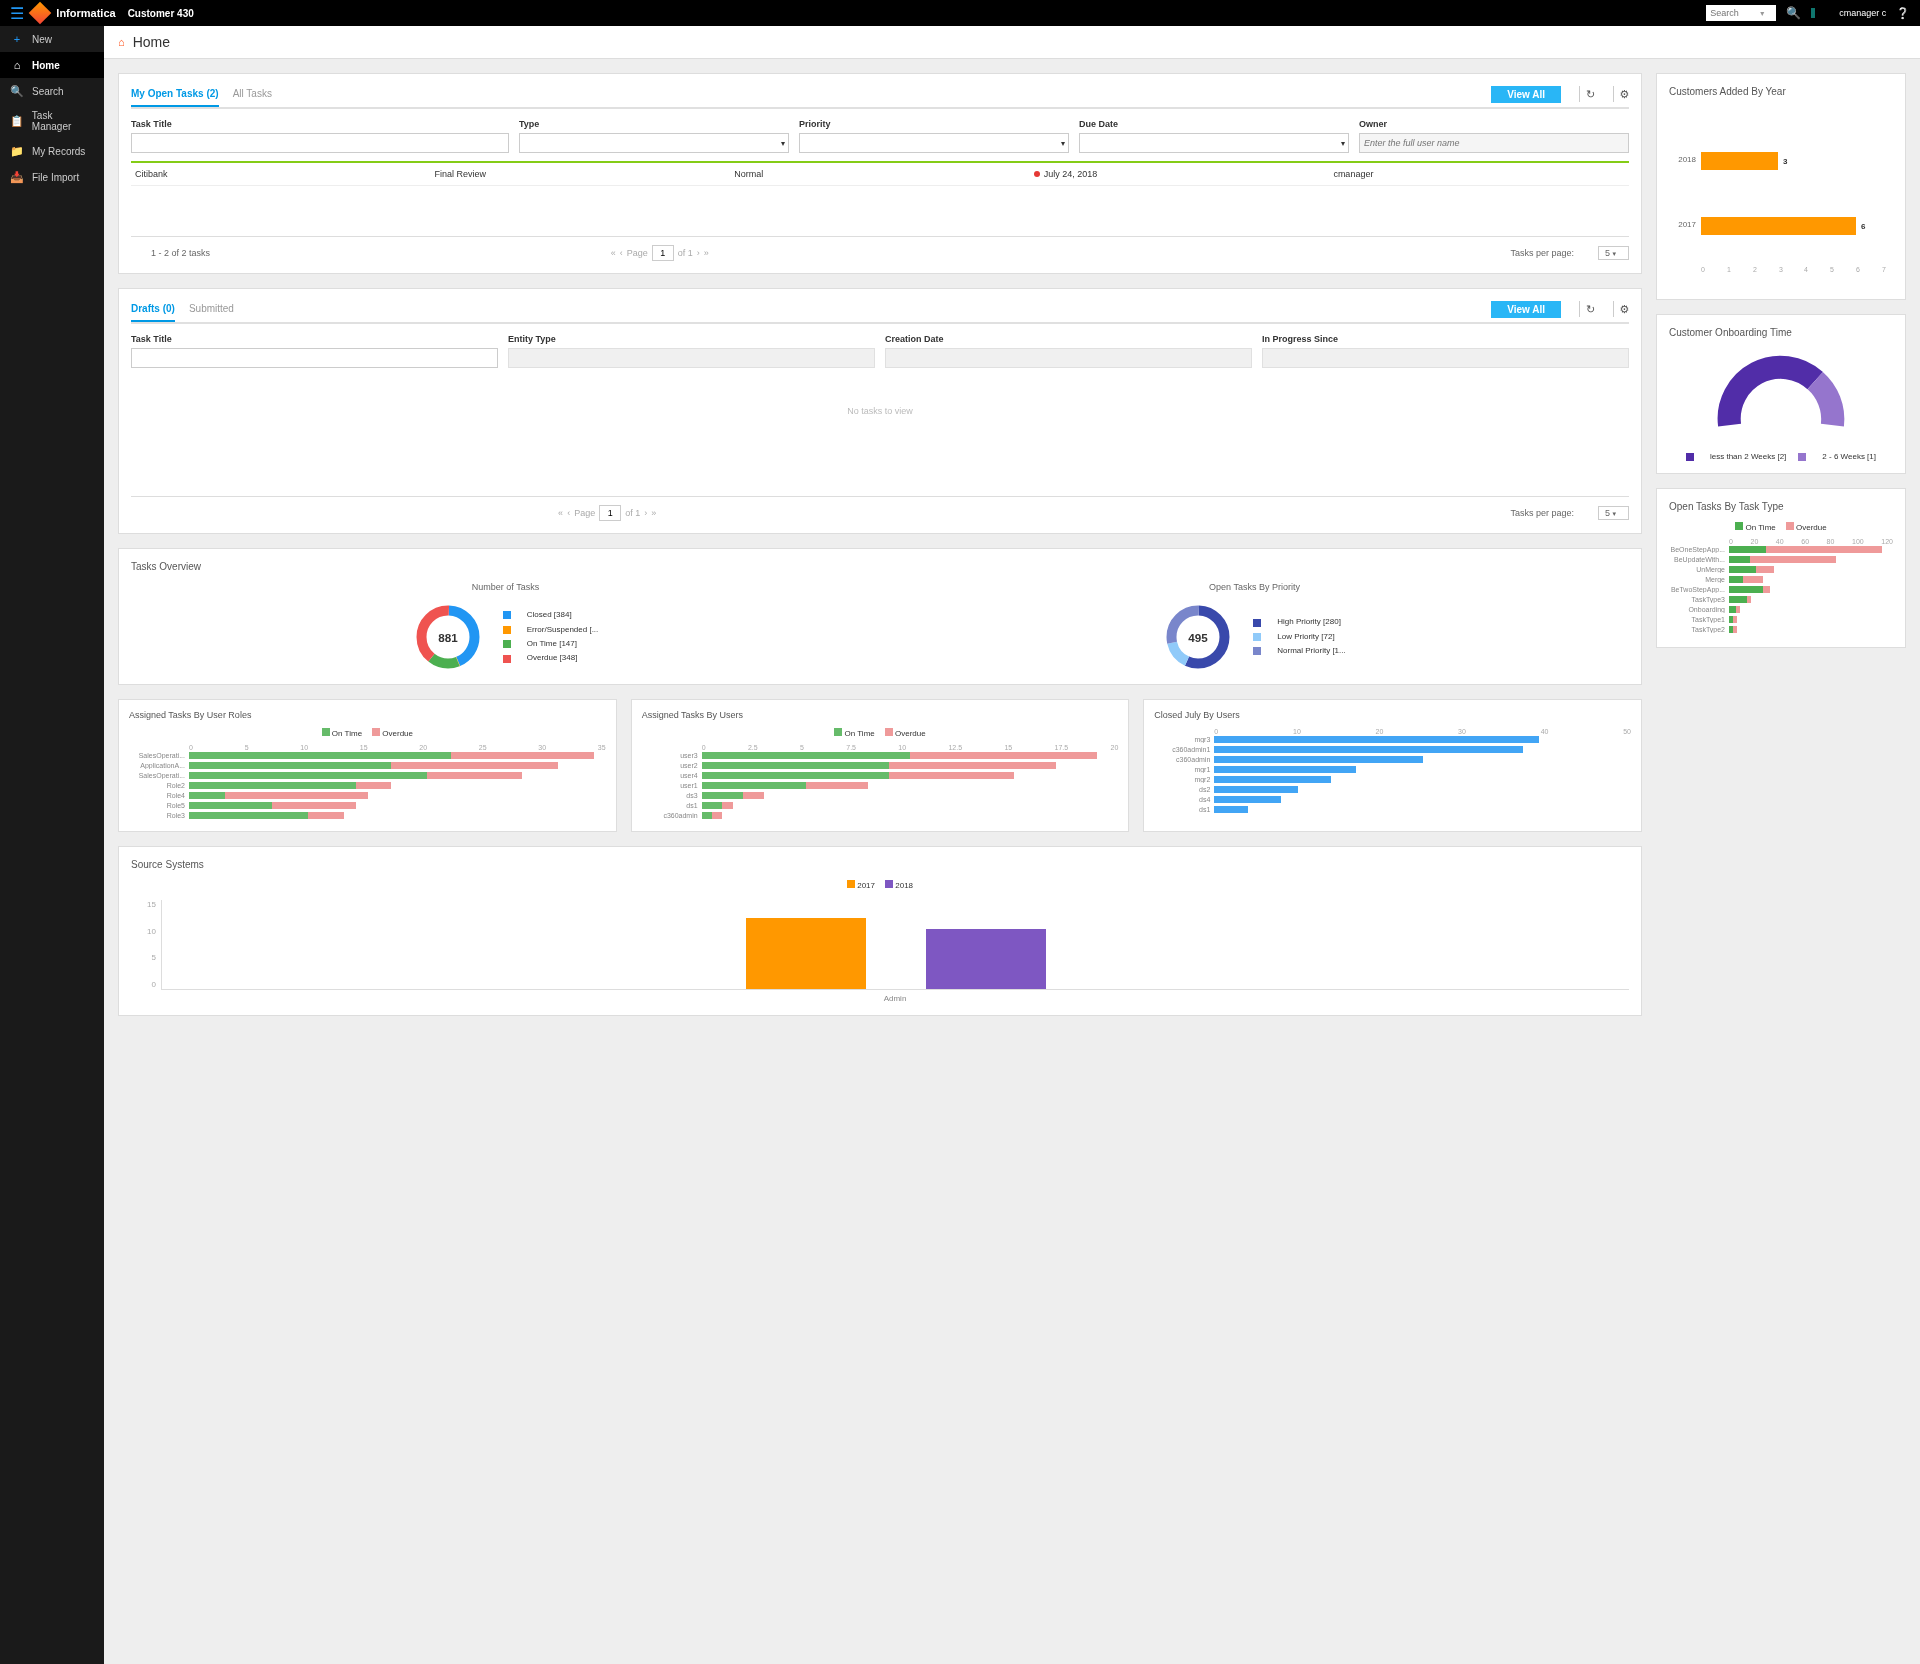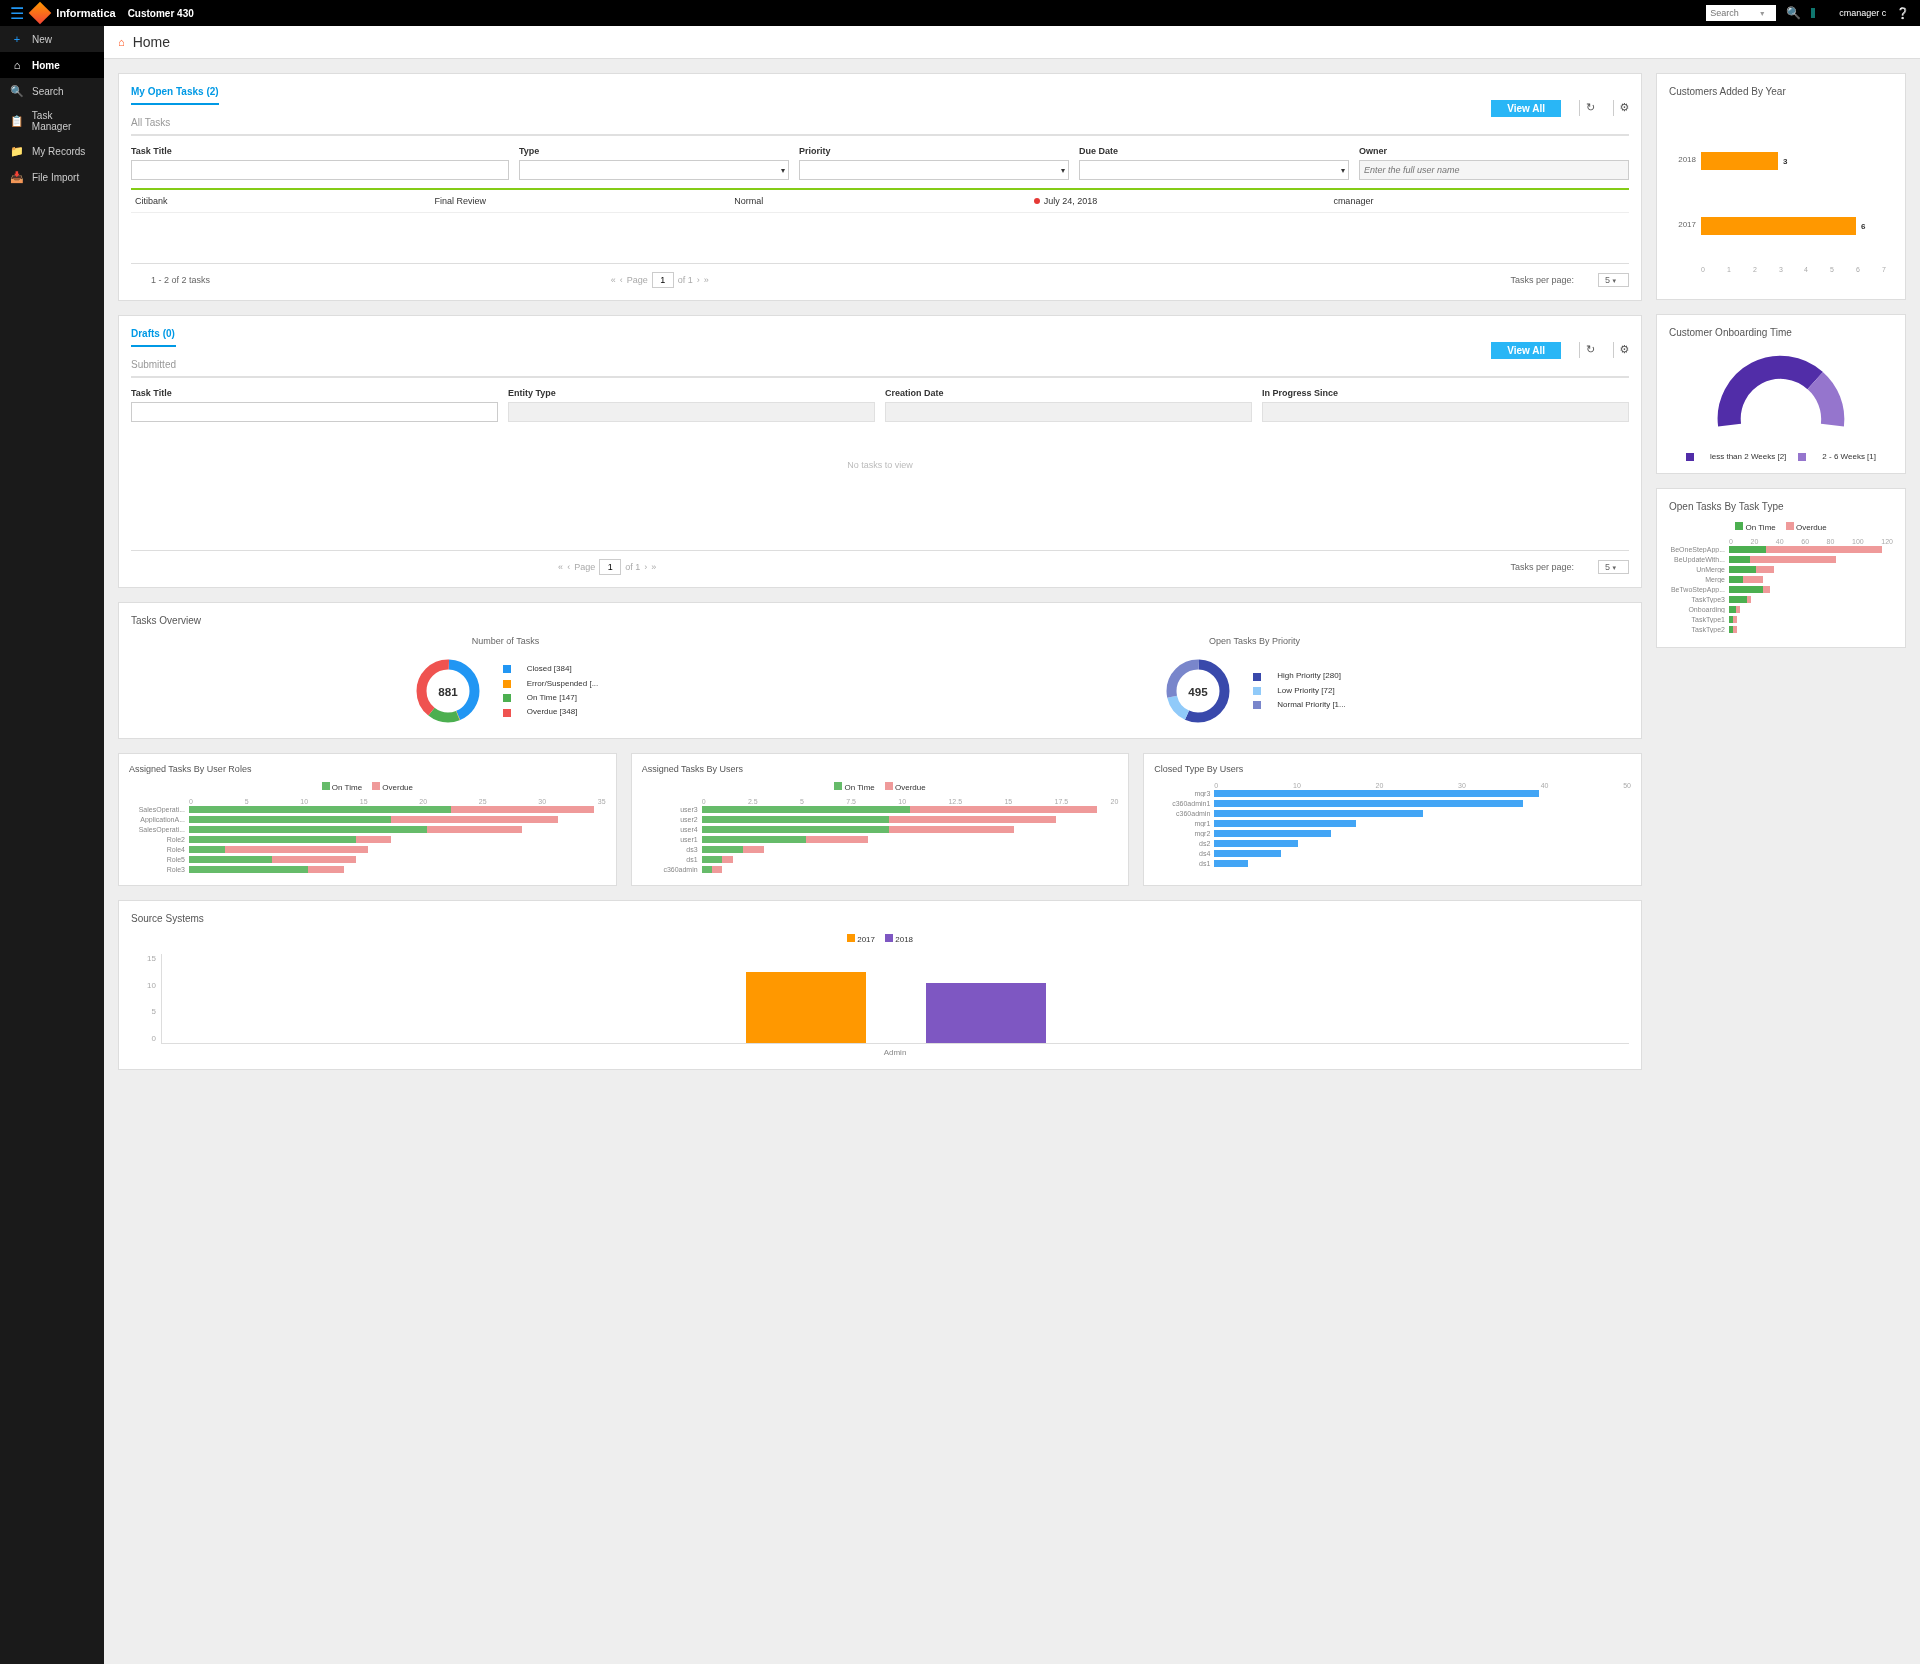--- a/index.html
+++ b/index.html
@@ -26,21 +26,21 @@
 .main { flex: 1; background: #eee; }
 .page-header { background: #fff; padding: 8px 14px; display: flex; align-items: center; gap: 8px; border-bottom: 1px solid #ddd; }
 .page-header h1 { font-size: 14px; font-weight: normal; }
 
 .content { padding: 14px; display: grid; grid-template-columns: 1fr 250px; gap: 14px; align-items: start; }
 .col-left { display: flex; flex-direction: column; gap: 14px; }
 .col-right { display: flex; flex-direction: column; gap: 14px; }
 
 .panel { background: #fff; border: 1px solid #ddd; padding: 12px; }
 .panel-header { display: flex; align-items: center; border-bottom: 2px solid #e0e0e0; margin-bottom: 10px; position: relative; }
-.panel-header .tabs { display: flex; gap: 14px; flex-direction: column; }
+.panel-header .tabs { display: flex; gap: 14px; }
 .panel-header .tab { font-size: 10px; color: #999; padding-bottom: 6px; cursor: pointer; }
 .panel-header .tab.active { color: #0099e5; border-bottom: 2px solid #0099e5; margin-bottom: -2px; font-weight: bold; }
 .panel-header .actions { margin-left: auto; display: flex; align-items: flex-start; gap: 18px; margin-bottom: 4px; }
 .btn-view-all { background: #29b6f6; color: #fff; border: none; padding: 3px 16px; font-size: 10px; font-weight: bold; cursor: pointer; }
 .icon-btn { width: 16px; height: 16px; display: inline-flex; align-items: center; justify-content: center; cursor: pointer; color: #555; border-left: 1px solid #ccc; padding-left: 6px; }
 
 .panel-title { font-size: 10px; color: #555; margin-bottom: 10px; }
 
 .task-filters { display: flex; gap: 10px; margin-bottom: 8px; }
 .filter-col { flex: 1; }
@@ -464,21 +464,21 @@
                 <div class="hbar-row">
                   <div class="hbar-label">c360admin</div>
                   <div class="hbar-track">
                     <div class="hbar-seg" style="width: 2.5%; background: rgb(102, 187, 106);"></div>
                     <div class="hbar-seg" style="width: 2.5%; background: rgb(239, 154, 154);"></div>
                   </div>
                 </div>
               </div>
           </div>
           <div class="mini-panel">
-            <div class="title">Closed Type By Users</div>
+            <div class="title">Closed July By Users</div>
             <div class="axis-row">
                 <div class="hbar-label"></div>
                 <div class="axis-labels" id="axis-closed">
                   <span>0</span>
                   <span>10</span>
                   <span>20</span>
                   <span>30</span>
                   <span>40</span>
                   <span>50</span>
                 </div>

